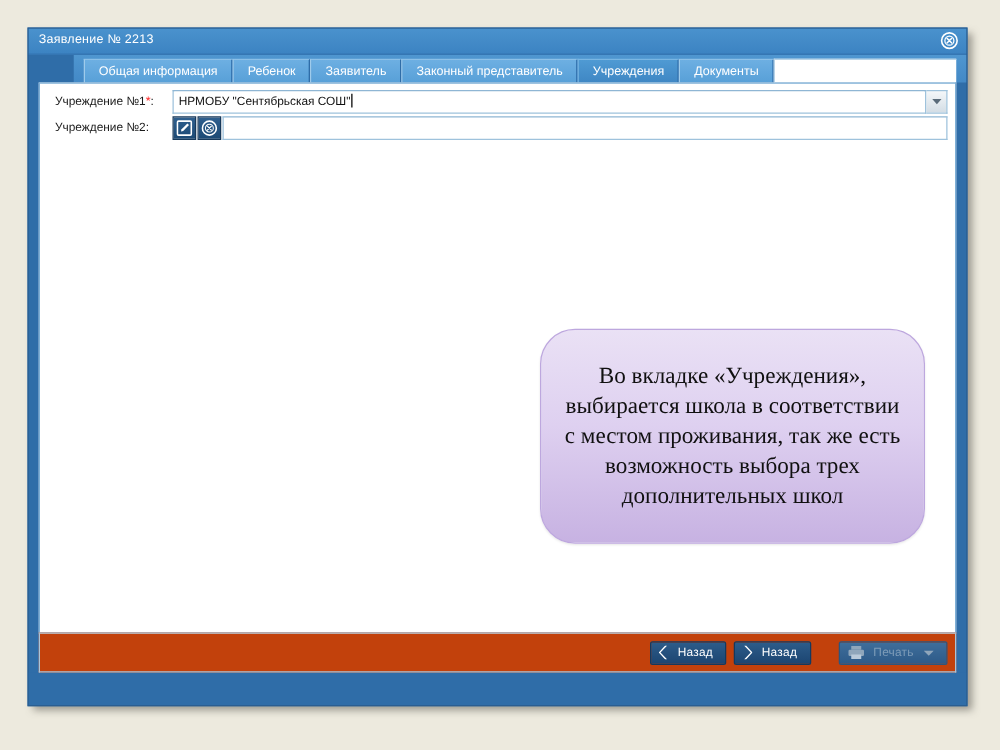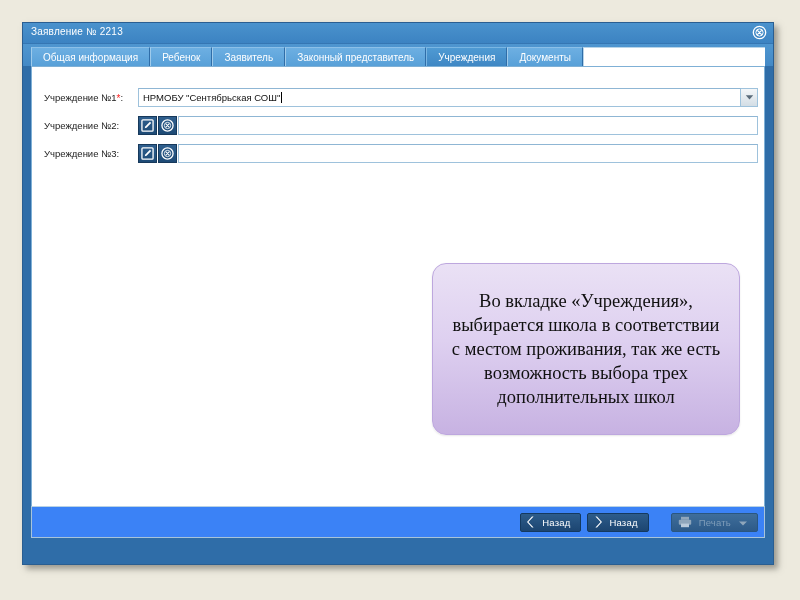--- a/index.html
+++ b/index.html
@@ -55,20 +55,21 @@
 
   
   #tab-strip {
     position: relative;
     height: 22px;
     background: linear-gradient(to bottom, #4f96d0 0%, #4389c6 100%);
     padding-left: 8px;
     display: flex;
     align-items: flex-end;
     box-sizing: border-box;
+    margin-left: 36px;
   }
   .tab {
     height: 19px;
     line-height: 19px;
     padding: 0 11px;
     font-size: 10px;
     color: #ffffff;
     background: linear-gradient(to bottom, #6dafe2 0%, #58a0d8 100%);
     border-left: 1px solid #9fcbeb;
     border-right: 1px solid #2f6da8;
@@ -123,22 +124,22 @@
     overflow: hidden;
   }
 
   .form-row {
     position: relative;
     height: 21px;
     margin: 0 6px;
     display: flex;
     align-items: center;
   }
-  .form-row.first { margin-top: 20px; }
-  .form-row.spaced { margin-top: 7px; }
+  .form-row.first { margin-top: 4px; }
+  .form-row.spaced { }
 
   .row-label {
     width: 100px;
     font-size: 9.5px;
     color: #1b1b1b;
     white-space: nowrap;
     padding-left: 6px;
     box-sizing: border-box;
   }
   .row-label .req {
@@ -209,21 +210,21 @@
     cursor: pointer;
     box-sizing: border-box;
     flex: 0 0 auto;
   }
 
   
   #bottom-toolbar {
     position: relative;
     margin: 0 8px 0 8px;
     height: 32px;
-    background: #3b82f6;
+    background: #c2410c;
     border: 1px solid #a8c4da;
     border-top: 1px solid #b9d2e4;
     box-sizing: border-box;
     display: flex;
     align-items: center;
     justify-content: flex-end;
     padding-right: 6px;
   }
   .tb-btn {
     height: 19px;
@@ -314,39 +315,20 @@
           <svg width="13" height="13" viewBox="0 0 14 14">
             <circle cx="7" cy="7" r="6" fill="none" stroke="#ffffff" stroke-width="1.4"></circle>
             <circle cx="7" cy="7" r="3.4" fill="none" stroke="#ffffff" stroke-width="0.9"></circle>
             <path d="M5.3 5.3 L8.7 8.7 M8.7 5.3 L5.3 8.7" stroke="#ffffff" stroke-width="1.1" stroke-linecap="round"></path>
           </svg>
         </div>
         <div class="text-input"></div>
       </div>
     </div>
 
-    <div class="form-row spaced">
-      <div class="row-label"><span>Учреждение №3</span>:</div>
-      <div class="field-wrap">
-        <div class="icon-btn">
-          <svg width="13" height="13" viewBox="0 0 14 14">
-            <rect x="1" y="1" width="12" height="12" rx="1" fill="none" stroke="#ffffff" stroke-width="1.4"></rect>
-            <path d="M4 10 L4.6 8 L9.6 3 L11 4.4 L6 9.4 Z" fill="#ffffff"></path>
-          </svg>
-        </div>
-        <div class="icon-btn">
-          <svg width="13" height="13" viewBox="0 0 14 14">
-            <circle cx="7" cy="7" r="6" fill="none" stroke="#ffffff" stroke-width="1.4"></circle>
-            <circle cx="7" cy="7" r="3.4" fill="none" stroke="#ffffff" stroke-width="0.9"></circle>
-            <path d="M5.3 5.3 L8.7 8.7 M8.7 5.3 L5.3 8.7" stroke="#ffffff" stroke-width="1.1" stroke-linecap="round"></path>
-          </svg>
-        </div>
-        <div class="text-input"></div>
-      </div>
-    </div>
 
 
   </div>
 
   <div id="bottom-toolbar">
 
     <div class="tb-btn">
       <span class="tb-icon">
         <svg width="8" height="12" viewBox="0 0 8 12">
           <path d="M6.6 0.6 L1.4 6 L6.6 11.4 L5.0 11.4 L0 6 L5.0 0.6 Z" fill="#ffffff"></path>
@@ -381,21 +363,21 @@
     </div>
 
 
   </div>
 
   <div id="toolbar-bottom-strip"></div>
 
 </div>
 
 <div id="callout-bubble" style="position:absolute; left:432px; top:263px; width:308px; height:172px;
-            border-radius:14px;
+            border-radius:28px;
             background: linear-gradient(to bottom, #eae1f5 0%, #ded0f0 45%, #c7b2e2 100%);
             border:1px solid #bda7de;
             box-shadow: 0 1px 2px rgba(0,0,0,0.10);
             display:flex; align-items:center; justify-content:center;
             box-sizing:border-box; padding: 6px 18px;">
   <div style="font-family:'Liberation Serif', serif; font-size:18.5px; line-height:1.30;
               color:#101010; text-align:center;">Во вкладке «Учреждения», выбирается школа в соответствии с местом проживания, так же есть возможность выбора трех дополнительных школ</div>
 </div>
 
 </body></html>

